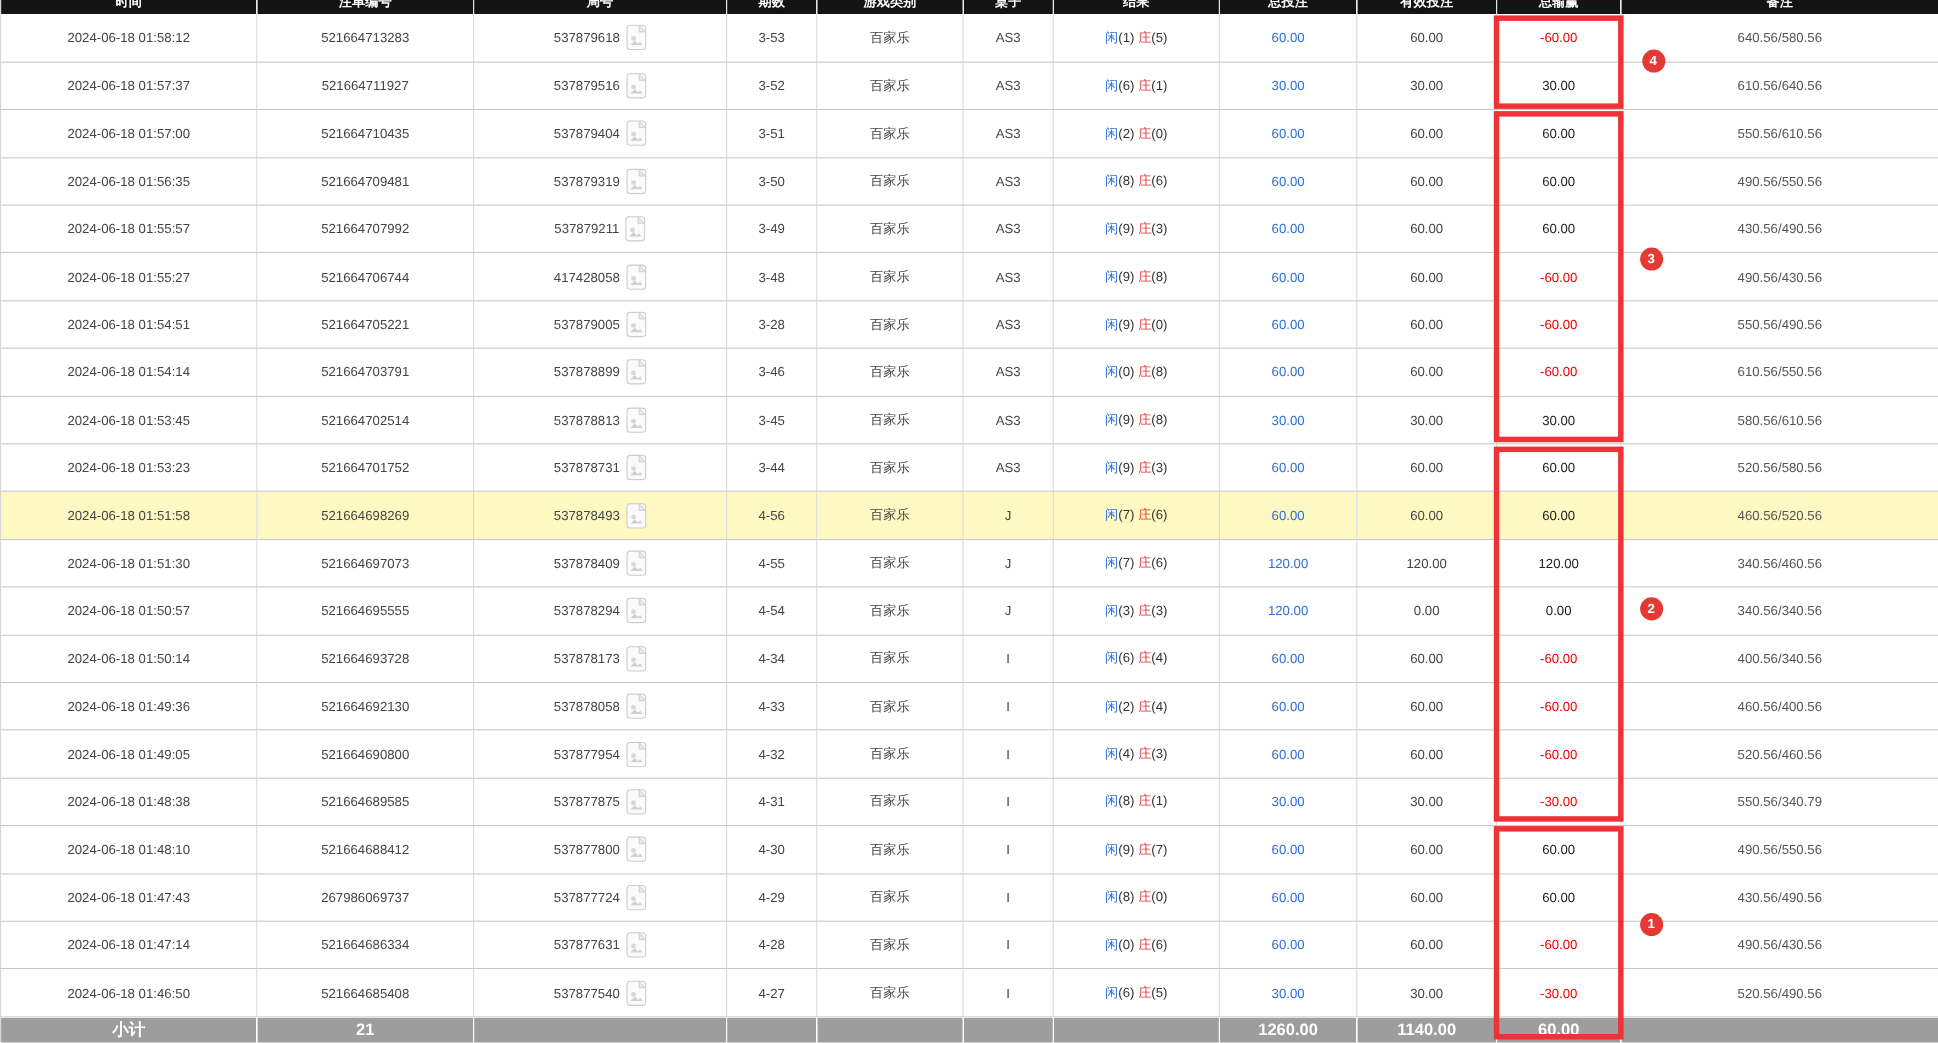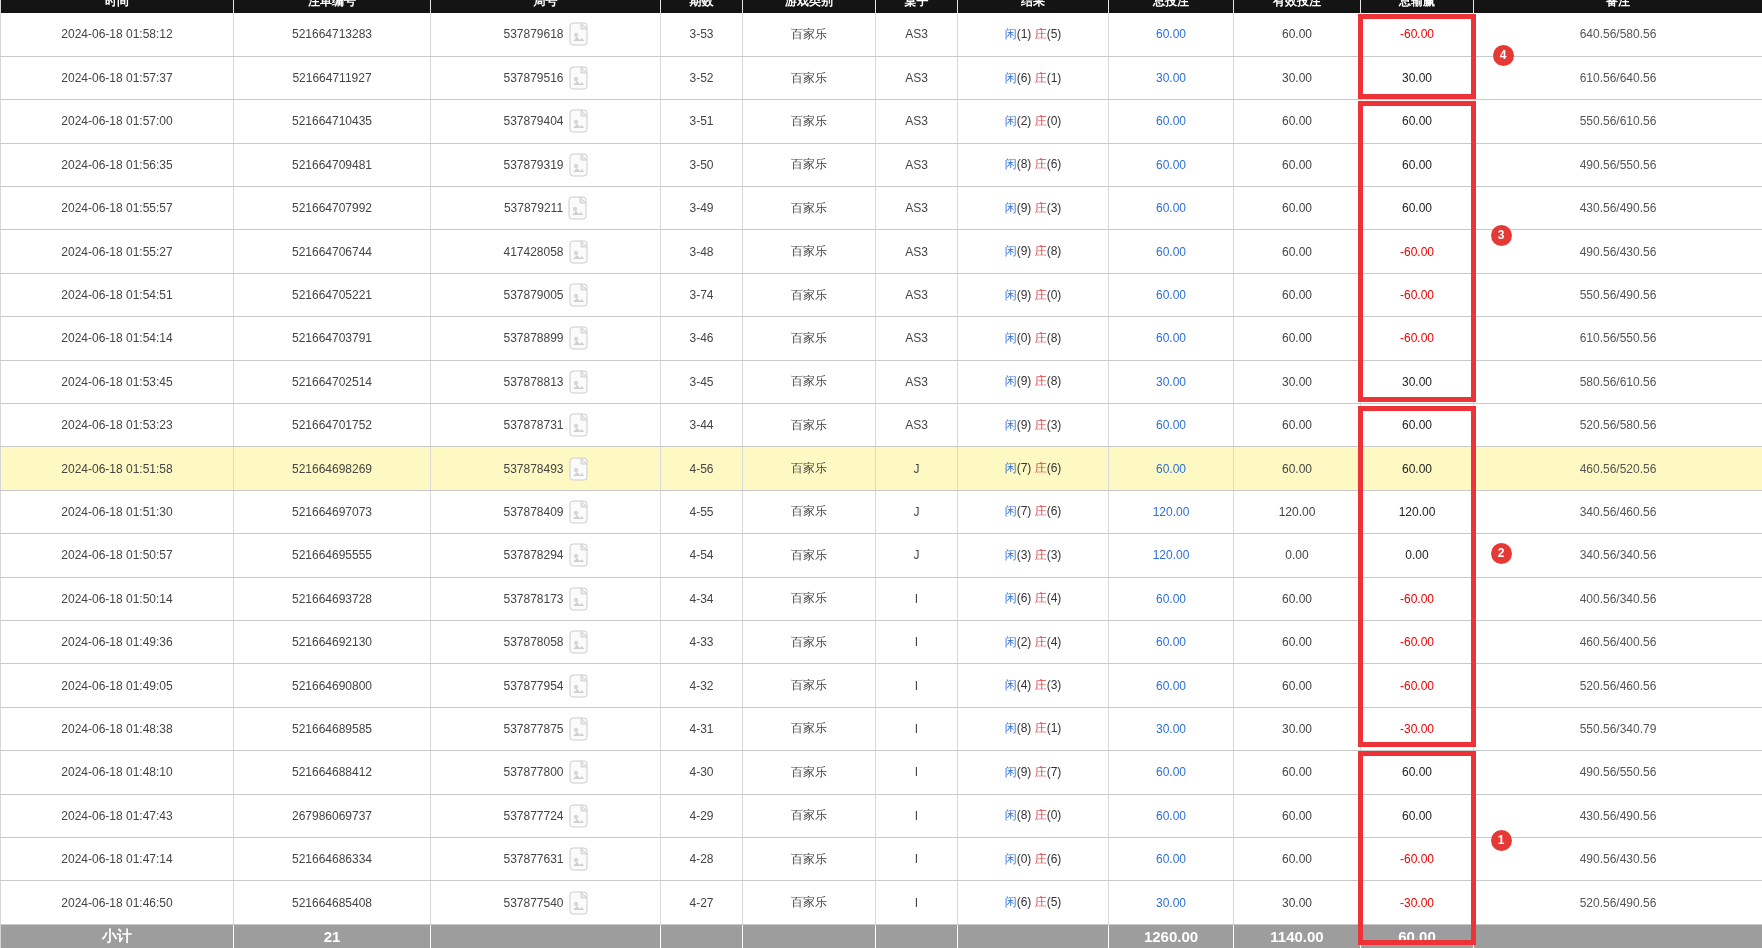--- a/index.html
+++ b/index.html
@@ -294,21 +294,21 @@
           <span class="rec-icon">
             <svg width="19" height="24" viewBox="0 0 19 24">
               <rect x="1" y="1" width="17" height="22" rx="3" fill="#fbfbfb" stroke="#cccccc"></rect>
               <path d="M12 1 L18 7 L12 7 Z" fill="#e9e9e9" stroke="#cccccc" stroke-width="0.8"></path>
               <circle cx="7" cy="13" r="2.2" fill="#d7d7d7"></circle>
               <path d="M4 19 L8 15 L11 18 L13 16 L15 19 Z" fill="#d0d0d0"></path>
             </svg>
           </span>
         </span>
       </td>
-      <td>3-74</td>
+      <td>3-28</td>
       <td>百家乐</td>
       <td>AS3</td>
       <td>
         <span class="xian">闲</span><span class="score">(9)</span>
         <span class="zhuang">庄</span><span class="score">(0)</span>
       </td>
       <td class="blue">60.00</td>
       <td>60.00</td>
       <td class="winloss neg">-60.00</td>
       <td class="balance">550.56/490.56</td>

